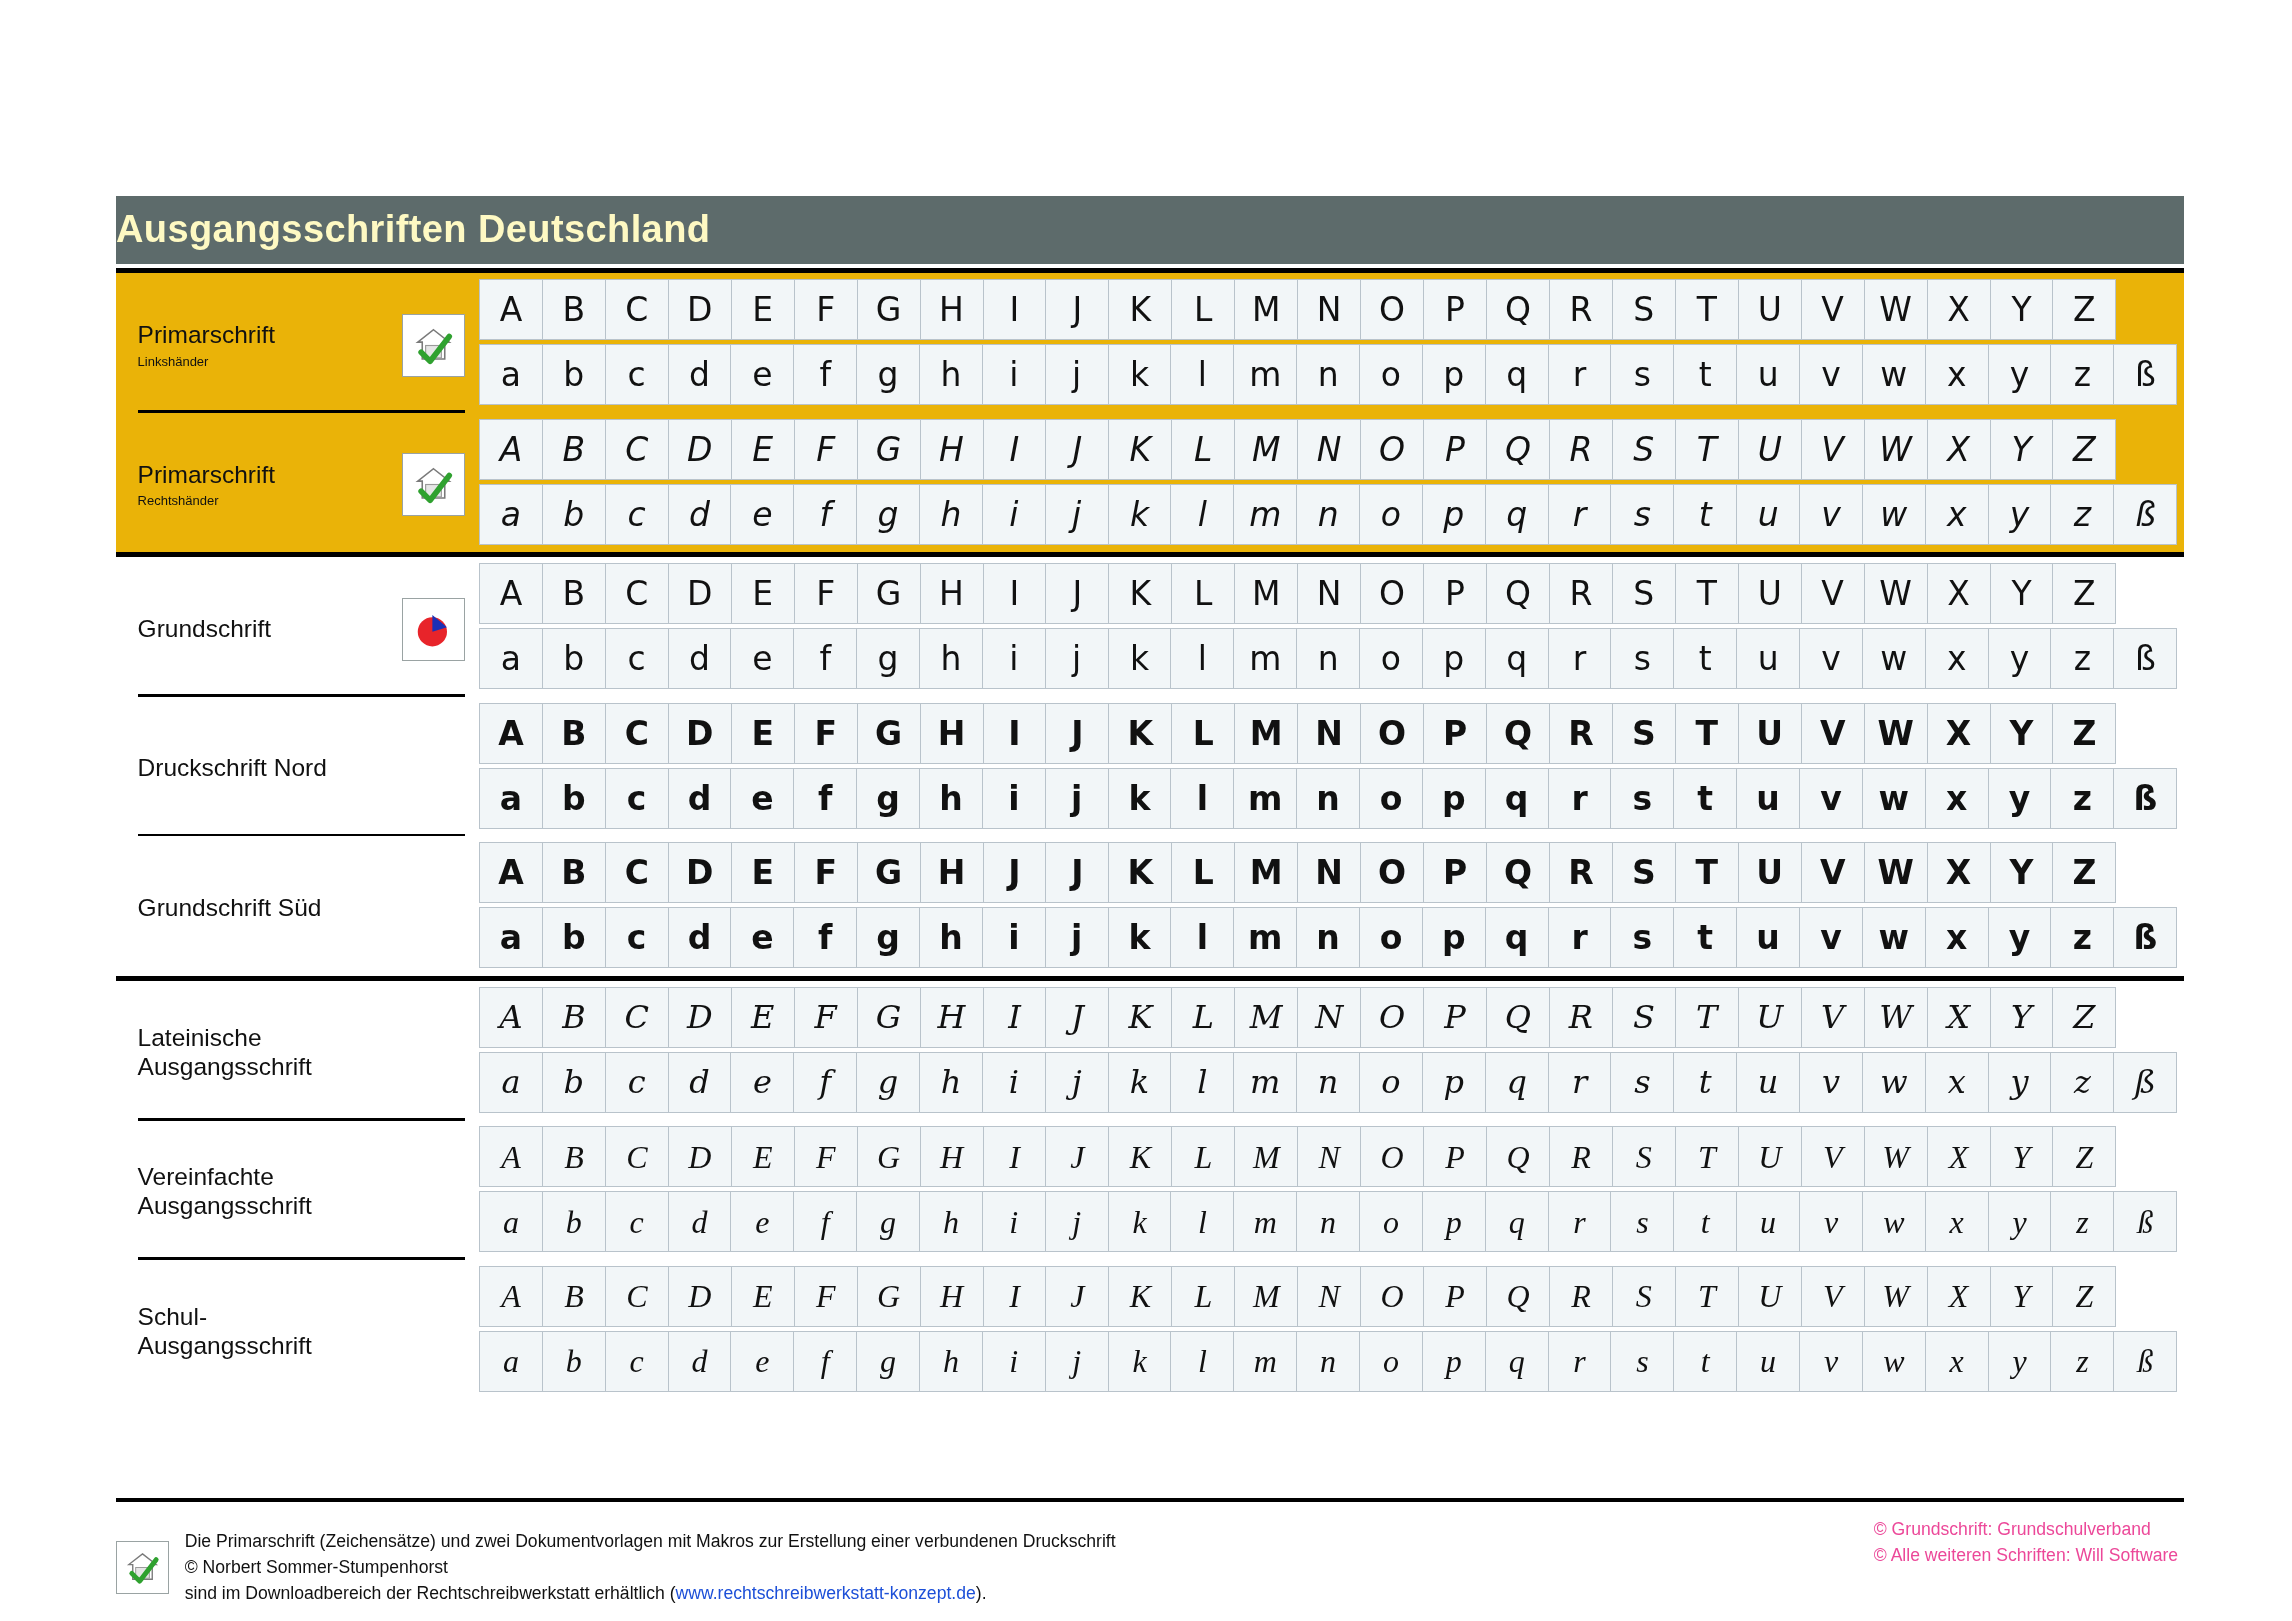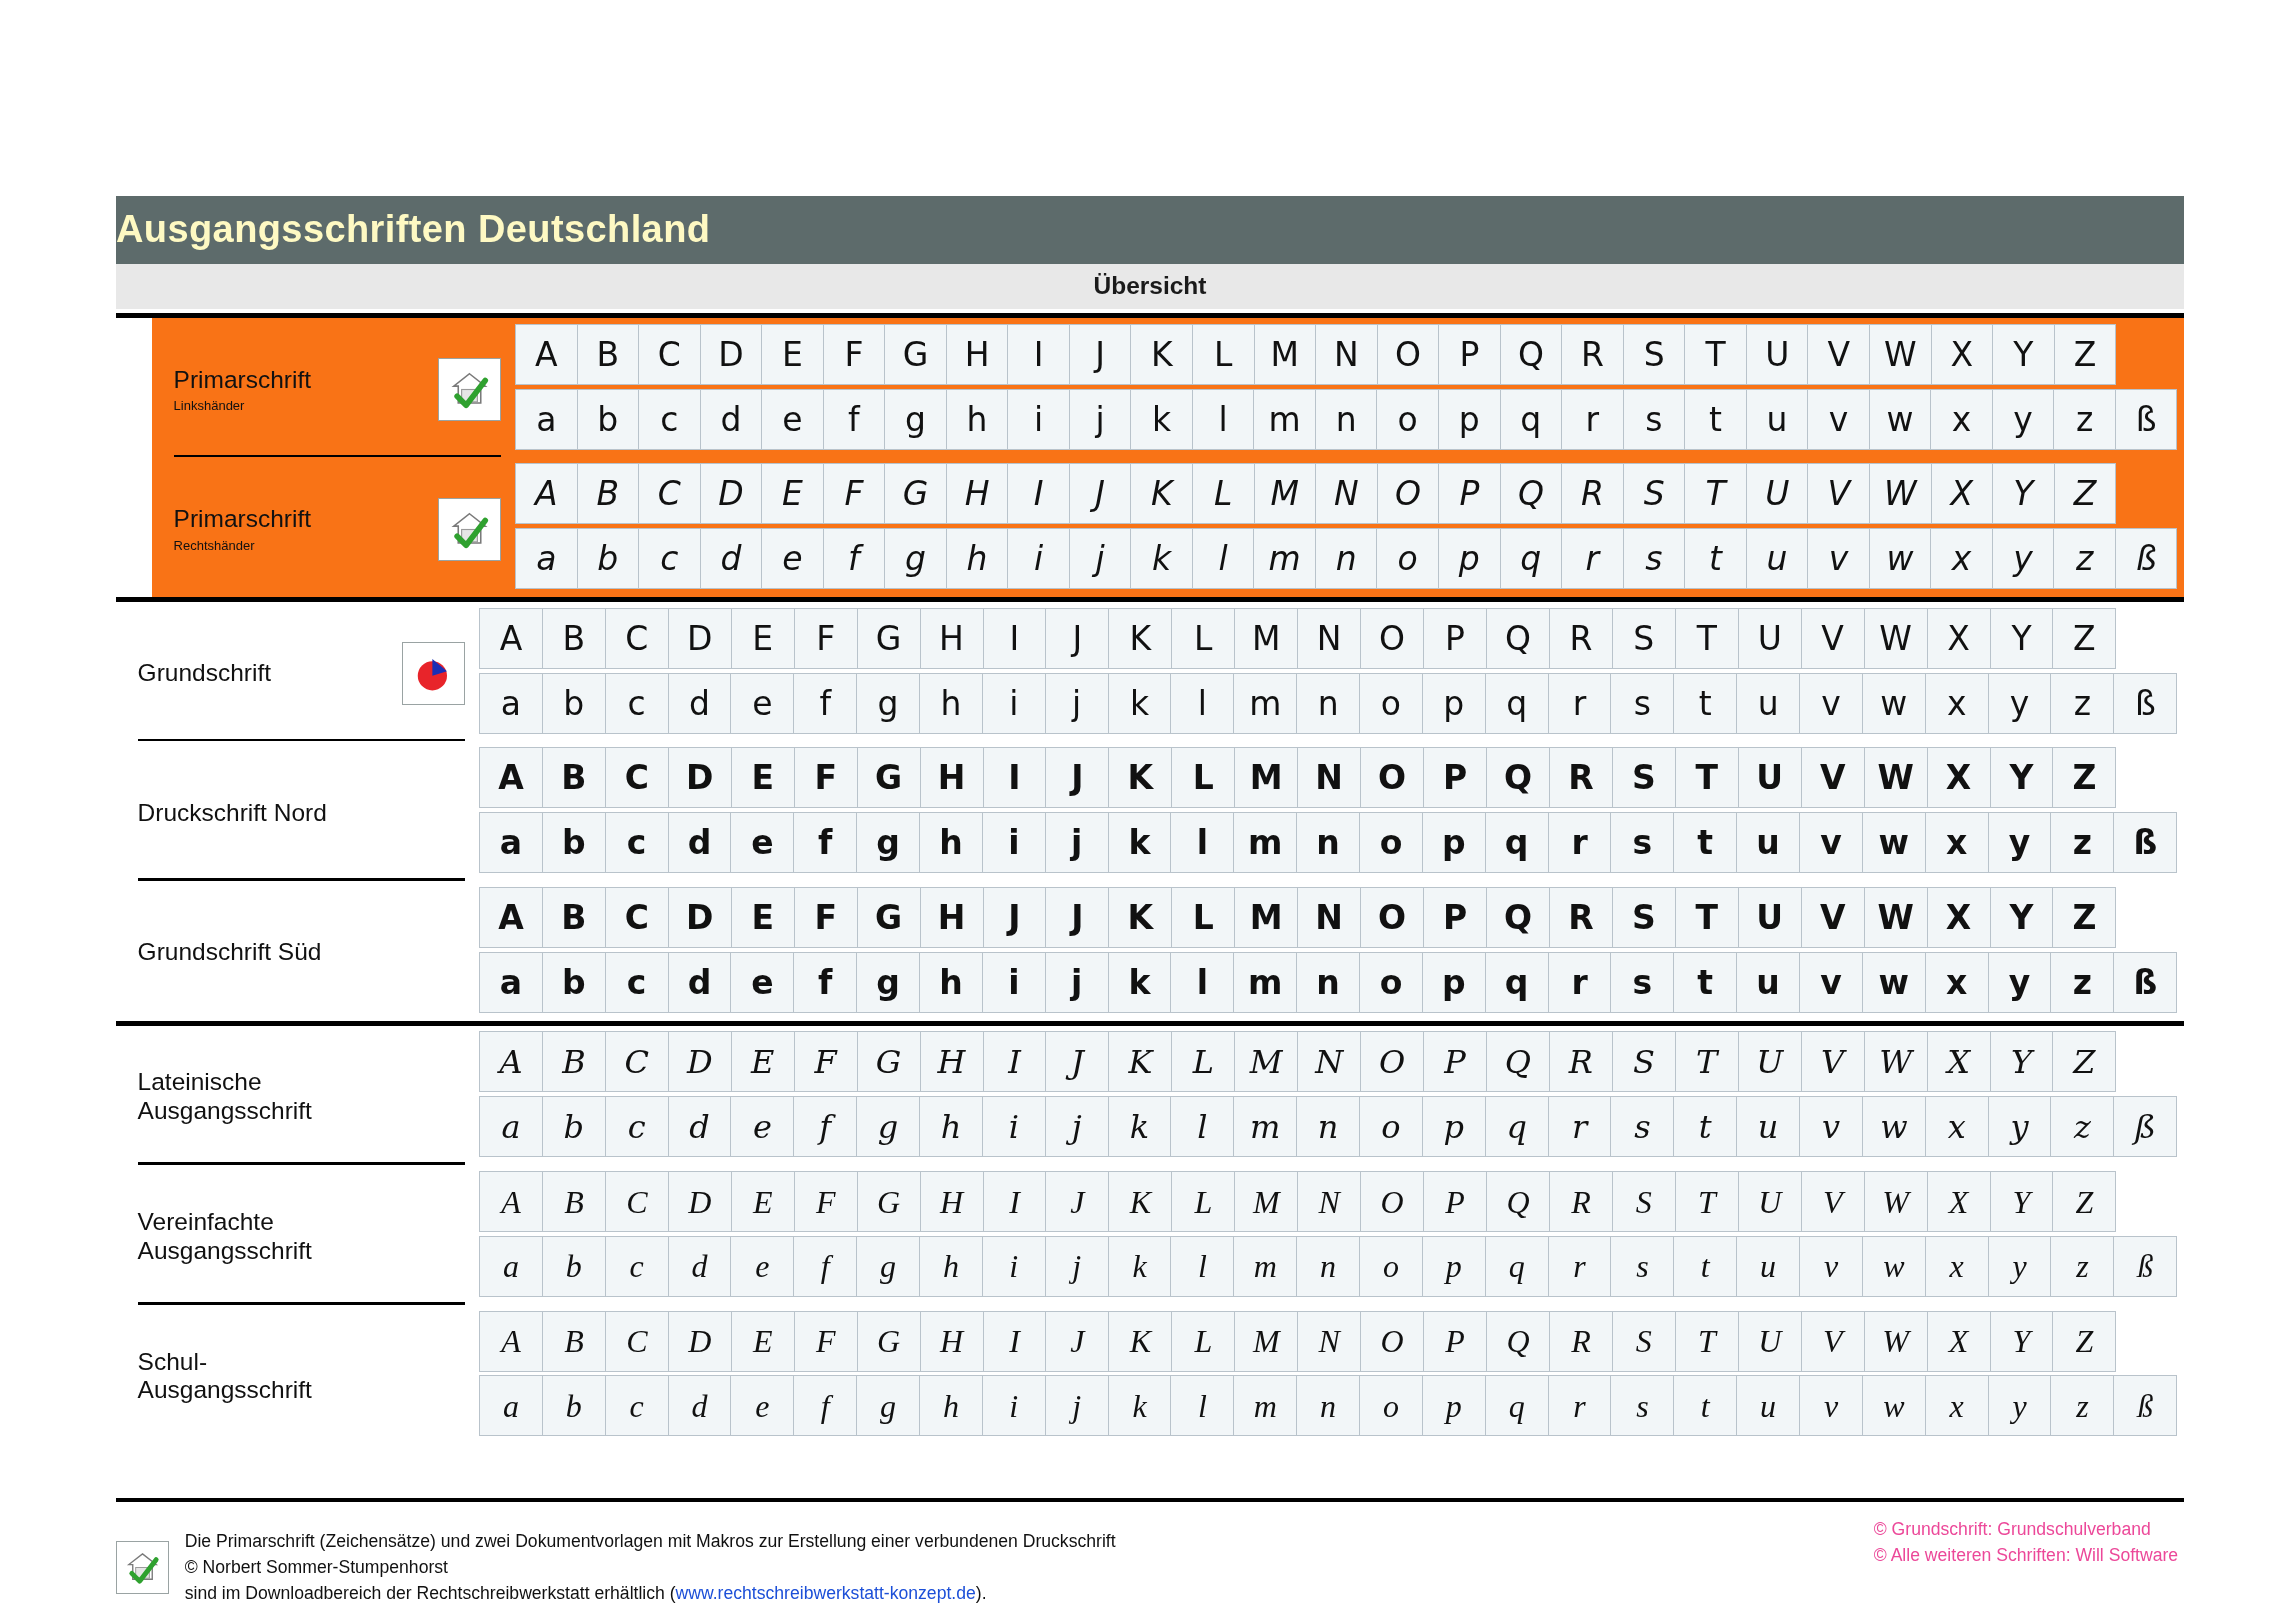--- a/index.html
+++ b/index.html
@@ -21,21 +21,21 @@
   .subtitle-bar{
     background:#e8e8e8;color:#1a1a1a;
     text-align:center;font-size:24.5px;font-weight:bold;
     padding:7.8px 0 8.8px 0;
   }
   .rule-thick{height:4.9px;background:#000;margin-top:3.9px;}
   .rule-thick.sp{margin-top:0;}
 
   
   .group{position:relative;}
-  .group.green{background:#f97316;margin-left:36px;}
+  .group.green{background:#eab308;}
   .row{display:flex;align-items:stretch;}
   .label-cell{
     width:363px;min-width:363px;box-sizing:border-box;
     padding:13.7px 0 9.8px 21.6px;
     display:flex;align-items:center;
     position:relative;
   }
   .label-text{flex:1;}
   .label-main{font-size:24.5px;color:#111;line-height:1.18;}
   .label-sub{font-size:13px;color:#111;margin-top:3.9px;}
@@ -91,21 +91,20 @@
   .foot-right{font-size:17.6px;line-height:1.5;color:#ec4899;text-align:left;padding-right:5.9px;}
 </style>
 </head>
 <body>
 
 <div class="page">
 
   <div class="sheet">
 
     <div class="title-bar">Ausgangsschriften Deutschland</div>
-    <div class="subtitle-bar">Übersicht</div>
     <div class="rule-thick"></div>
 
     <div id="groups-host">
         <div class="group green">
           <div class="row">
             <div class="label-cell">
               <div class="label-text">
                 <div class="label-main">
                   <div>Primarschrift</div>
                 </div>

